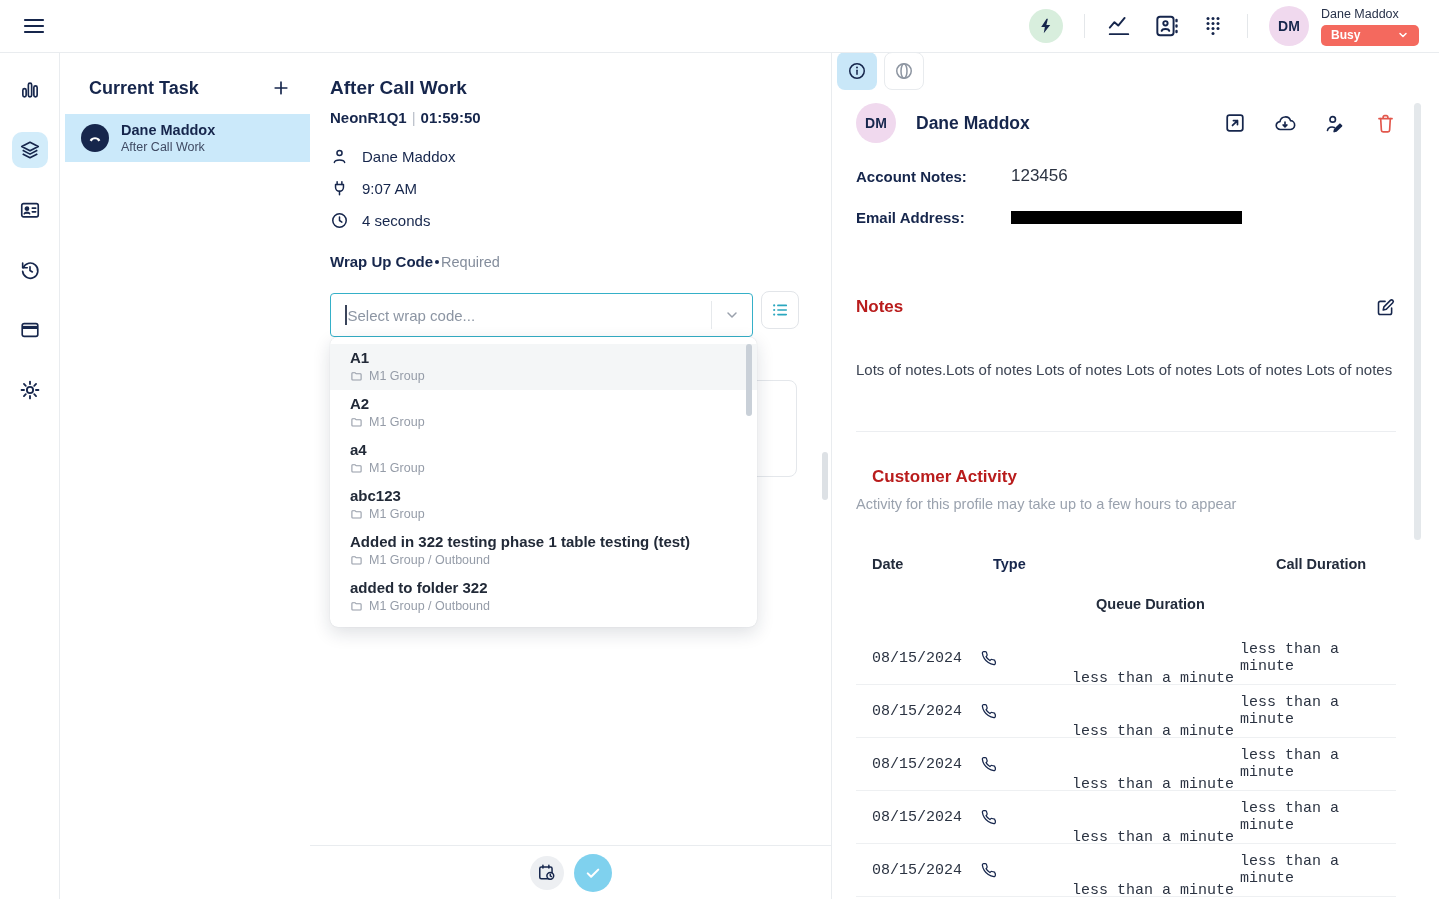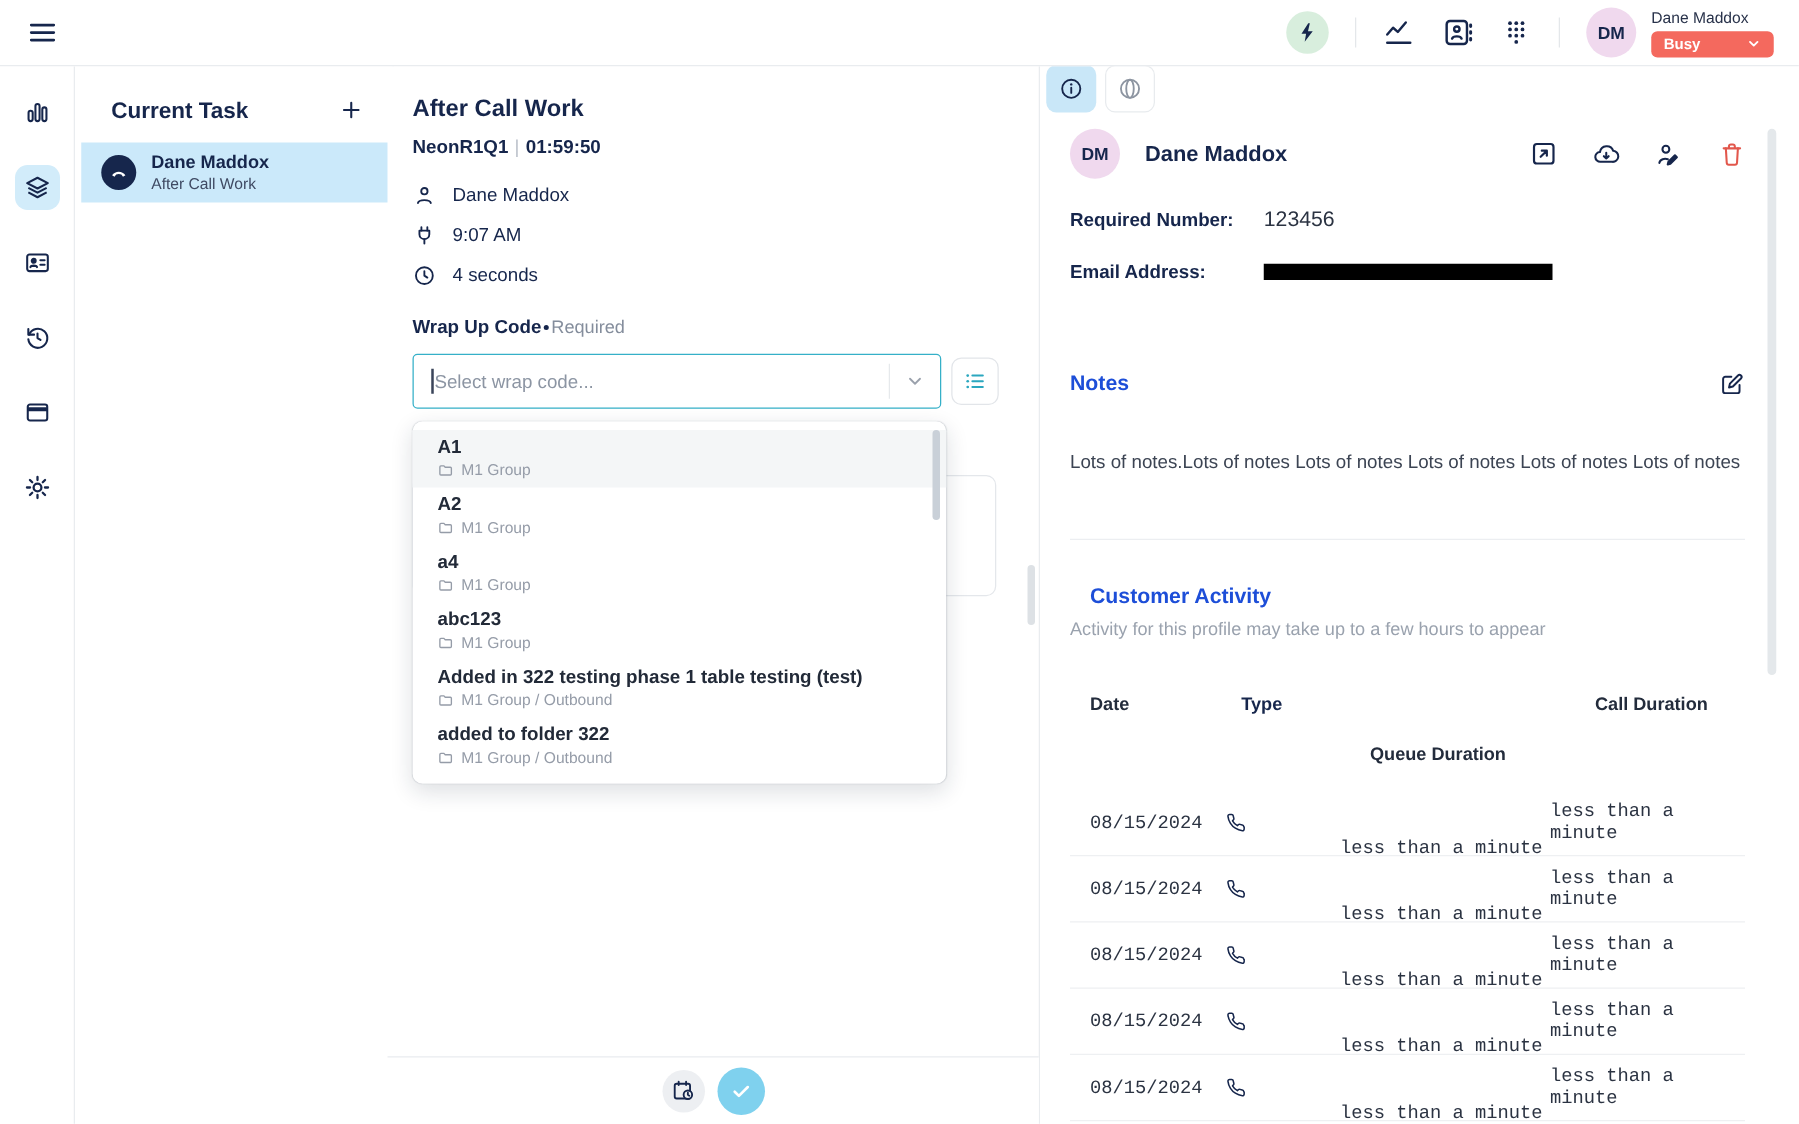--- a/index.html
+++ b/index.html
@@ -59,21 +59,21 @@
   .main-sub .pipe { color:#b9bfc9; font-weight:normal; padding:0 5px; }
   .detail-list { margin-top:21px; display:flex; flex-direction:column; gap:13px; }
   .detail-row { display:flex; align-items:center; gap:13px; font-size:15px; color:#16264c; }
   .detail-row .d-icon { width:19px; height:19px; color:#16264c; flex:none; }
   .wrap-label-row { margin-top:23px; display:flex; align-items:center; gap:2px; }
   .wrap-label { font-size:15px; font-weight:bold; color:#16264c; }
   .req-dot { width:4px; height:4px; border-radius:50%; background:#16264c; }
   .required { font-size:14.5px; color:#848d9c; }
   .select-row { margin-top:13px; display:flex; gap:8px; align-items:center; width:469px; }
   .select-box { flex:1; height:44px; border:1.5px solid #35b0c8; border-radius:4px; background:#fff;
-    display:flex; align-items:center; padding-left:14px; cursor:text; }
+    display:flex; align-items:center; padding-left:14px; cursor:text;margin-top:10px; }
   .caret { width:1.5px; height:20px; background:#3a445a; margin-right:1px; }
   .placeholder { font-size:15px; color:#8c95a3; flex:1; }
   .arrow-divider { width:1px; height:28px; background:#e6e9ec; }
   .select-arrow { width:40px; height:100%; display:flex; align-items:center; justify-content:center;
     color:#9aa1ac; cursor:pointer; }
   .list-btn { width:38px; height:38px; border:1px solid #e2e5e9; border-radius:8px; background:#fff;
     display:flex; align-items:center; justify-content:center; color:#2ba7bf; cursor:pointer; }
   .textarea-ghost { position:absolute; left:20px; top:327px; width:467px; height:97px;
     border:1px solid #e4e7eb; border-radius:8px; z-index:1; }
   .dropdown { position:absolute; left:20px; top:284px; width:427px; background:#fff; border-radius:8px;
@@ -106,21 +106,21 @@
   .profile-actions { margin-left:auto; display:flex; align-items:center; gap:28px; color:#16264c; }
   .action-icon { width:22px; height:22px; display:flex; align-items:center; justify-content:center; cursor:pointer; }
   .action-icon.danger { color:#e2574c; }
   .fields { margin-top:26px; }
   .field-row { display:flex; align-items:center; margin-bottom:27px; height:14px; }
   .field-label { width:155px; flex:none; font-size:15px; font-weight:bold; color:#16264c; }
   .field-value { font-size:17px; color:#2b3342; display:flex; align-items:center; }
   .redact-email { width:231px; height:13px; background:#000; }
   .redact-phone { width:86px; height:15px; background:#000; margin-left:2px; }
   .notes-head { margin-top:72px; display:flex; align-items:center; justify-content:space-between; }
-  .section-title { font-size:17px; font-weight:bold; color:#1d4ed8; }
+  .section-title { font-size:17px; font-weight:bold; color:#b91c1c; }
   .notes-text { margin-top:41px; font-size:15px; color:#3c4453; line-height:1.4; }
   .section-divider { margin-top:51px; height:1px; background:#eceef1; }
   .activity-title { margin-top:35px;margin-left:16px; }
   .activity-sub { margin-top:9px; font-size:14.5px; color:#9aa2ae; }
   .activity-table { margin-top:44px; }
   .t-head { display:flex; font-size:14.5px; font-weight:bold; color:#232c3c; padding-bottom:20px;gap:12px; }
   .t-row { display:flex; align-items:center; height:53px; border-bottom:1px solid #eef0f2;
     font-size:15px; color:#2b3342;font-family:Liberation Mono, monospace; }
   .col-date { width:125px; padding-left:16px; }
   .col-type { width:91px; color:#16264c; }
@@ -449,21 +449,21 @@
               <path d="M4.5 6.5h15"></path>
               <path d="M9.3 6V4.7A1.7 1.7 0 0 1 11 3h2a1.7 1.7 0 0 1 1.7 1.7V6"></path>
               <path d="M6.5 6.5l.8 13.2a1.9 1.9 0 0 0 1.9 1.8h5.6a1.9 1.9 0 0 0 1.9-1.8l.8-13.2"></path>
             </svg>
         </span>
       </div>
     </div>
 
     <div class="fields">
       <div class="field-row">
-        <span class="field-label">Required Number:</span>
+        <span class="field-label">Account Notes:</span>
         <span class="field-value">123456</span>
       </div>
       <div class="field-row">
         <span class="field-label">Email Address:</span>
         <span class="field-value">
             <span class="redact-email"></span>
           </span>
       </div>
     </div>
 

